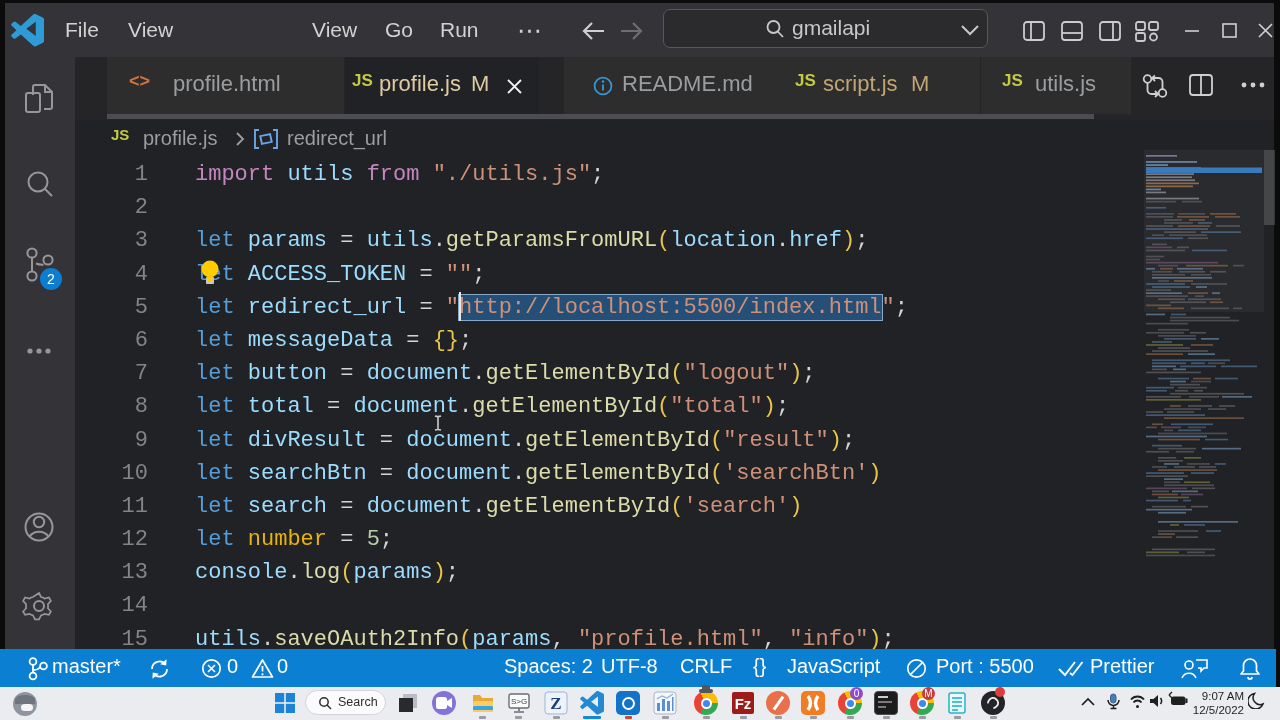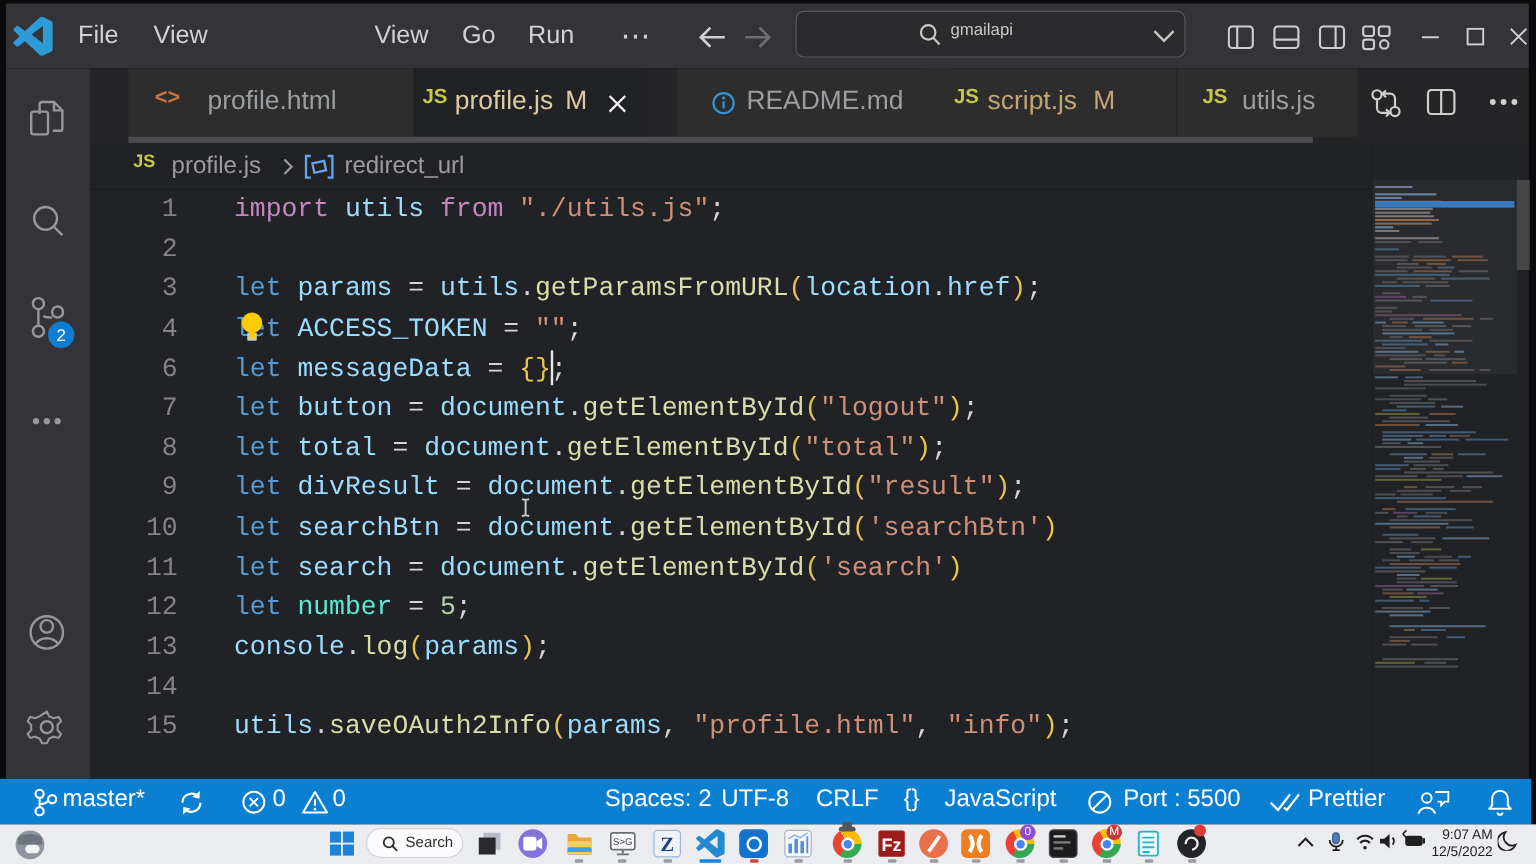--- a/index.html
+++ b/index.html
@@ -2,21 +2,21 @@
 <html><head><meta charset="utf-8">
 <style>
 * { margin:0; padding:0; box-sizing:border-box; }
 body { width:1280px; height:720px; overflow:hidden; background:#0b0b0c; font-family:"Liberation Sans",sans-serif; position:relative; }
 .abs { position:absolute; }
 
 #titlebar { position:absolute; left:5px; top:3px; width:1269px; height:54px; background:#333338; }
 #vslogo { position:absolute; left:6px; top:11px; }
 .menu { position:absolute; top:0; height:54px; line-height:54px; color:#d2d2d2; font-size:21px; }
 #searchbox { position:absolute; left:658px; top:6px; width:325px; height:39px; background:#2b2b2d; border:1px solid #57575c; border-radius:7px; color:#c8c8c8; }
-#searchbox .txt { position:absolute; left:128px; top:6px; font-size:14px; }
+#searchbox .txt { position:absolute; left:128px; top:6px; font-size:21px; }
 
 
 #activitybar { position:absolute; left:5px; top:57px; width:70px; height:592px; background:#333338; }
 #scmbadge { position:absolute; left:35px; top:211px; width:22px; height:22px; border-radius:11px; background:#0d7dd1; color:#fff; font-size:14px; text-align:center; line-height:22px; }
 
 #tabstrip { position:absolute; left:75px; top:57px; width:1199px; height:63px; background:#252527; }
 .tab { position:absolute; top:0; height:57px; background:#2d2d2e; border-right:1px solid #252527; }
 .tab .lbl { position:absolute; top:14px; font-size:22px; color:#9b9ea0; white-space:nowrap; }
 #tabscroll { position:absolute; left:32px; top:57px; width:987px; height:5px; background:#4c4c52; }
 
@@ -186,27 +186,28 @@
   </svg>
   <span class="abs" style="left:212px; top:7px">redirect_url</span>
 </div>
 
 <div id="editorbg2"></div>
 <div id="editor">
 <div class="cl"><span class="ln">1</span><span class="ct"><span style="color:#c586c0">import</span> <span style="color:#9cdcfe">utils</span> <span style="color:#c586c0">from</span> <span style="color:#ce9178">"./utils.js"</span><span style="color:#d4d4d4">;</span></span></div>
 <div class="cl"><span class="ln">2</span><span class="ct"></span></div>
 <div class="cl"><span class="ln">3</span><span class="ct"><span style="color:#569cd6">let</span> <span style="color:#9cdcfe">params</span> <span style="color:#d4d4d4">=</span> <span style="color:#9cdcfe">utils</span><span style="color:#d4d4d4">.</span><span style="color:#dcdcaa">getParamsFromURL</span><span style="color:#e8c54a">(</span><span style="color:#9cdcfe">location</span><span style="color:#d4d4d4">.</span><span style="color:#9cdcfe">href</span><span style="color:#e8c54a">)</span><span style="color:#d4d4d4">;</span></span></div>
 <div class="cl"><span class="ln">4</span><span class="ct"><span style="color:#569cd6">let</span> <span style="color:#9cdcfe">ACCESS_TOKEN</span> <span style="color:#d4d4d4">=</span> <span style="color:#ce9178">""</span><span style="color:#d4d4d4">;</span></span></div>
+<div class="cl"><span class="ln">5</span><span class="ct"><span style="color:#569cd6">let</span> <span style="color:#9cdcfe">redirect_url</span> <span style="color:#d4d4d4">=</span> <span style="color:#ce9178">"</span><span class="sel"><span style="color:#ce9178">http://localhost:5500/index.html</span></span><span style="color:#ce9178">"</span><span style="color:#d4d4d4">;</span></span></div>
 <div class="cl"><span class="ln">6</span><span class="ct"><span style="color:#569cd6">let</span> <span style="color:#9cdcfe">messageData</span> <span style="color:#d4d4d4">=</span> <span style="color:#e8c54a">{}</span><span style="color:#d4d4d4">;</span></span></div>
 <div class="cl"><span class="ln">7</span><span class="ct"><span style="color:#569cd6">let</span> <span style="color:#9cdcfe">button</span> <span style="color:#d4d4d4">=</span> <span style="color:#9cdcfe">document</span><span style="color:#d4d4d4">.</span><span style="color:#dcdcaa">getElementById</span><span style="color:#e8c54a">(</span><span style="color:#ce9178">"logout"</span><span style="color:#e8c54a">)</span><span style="color:#d4d4d4">;</span></span></div>
 <div class="cl"><span class="ln">8</span><span class="ct"><span style="color:#569cd6">let</span> <span style="color:#9cdcfe">total</span> <span style="color:#d4d4d4">=</span> <span style="color:#9cdcfe">document</span><span style="color:#d4d4d4">.</span><span style="color:#dcdcaa">getElementById</span><span style="color:#e8c54a">(</span><span style="color:#ce9178">"total"</span><span style="color:#e8c54a">)</span><span style="color:#d4d4d4">;</span></span></div>
 <div class="cl"><span class="ln">9</span><span class="ct"><span style="color:#569cd6">let</span> <span style="color:#9cdcfe">divResult</span> <span style="color:#d4d4d4">=</span> <span style="color:#9cdcfe">document</span><span style="color:#d4d4d4">.</span><span style="color:#dcdcaa">getElementById</span><span style="color:#e8c54a">(</span><span style="color:#ce9178">"result"</span><span style="color:#e8c54a">)</span><span style="color:#d4d4d4">;</span></span></div>
 <div class="cl"><span class="ln">10</span><span class="ct"><span style="color:#569cd6">let</span> <span style="color:#9cdcfe">searchBtn</span> <span style="color:#d4d4d4">=</span> <span style="color:#9cdcfe">document</span><span style="color:#d4d4d4">.</span><span style="color:#dcdcaa">getElementById</span><span style="color:#e8c54a">(</span><span style="color:#ce9178">'searchBtn'</span><span style="color:#e8c54a">)</span></span></div>
 <div class="cl"><span class="ln">11</span><span class="ct"><span style="color:#569cd6">let</span> <span style="color:#9cdcfe">search</span> <span style="color:#d4d4d4">=</span> <span style="color:#9cdcfe">document</span><span style="color:#d4d4d4">.</span><span style="color:#dcdcaa">getElementById</span><span style="color:#e8c54a">(</span><span style="color:#ce9178">'search'</span><span style="color:#e8c54a">)</span></span></div>
-<div class="cl"><span class="ln">12</span><span class="ct"><span style="color:#569cd6">let</span> <span style="color:#5eead4">number</span> <span style="color:#d4d4d4">=</span> <span style="color:#b5cea8">5</span><span style="color:#d4d4d4">;</span></span></div>
+<div class="cl"><span class="ln">12</span><span class="ct"><span style="color:#569cd6">let</span> <span style="color:#eab308">number</span> <span style="color:#d4d4d4">=</span> <span style="color:#b5cea8">5</span><span style="color:#d4d4d4">;</span></span></div>
 <div class="cl"><span class="ln">13</span><span class="ct"><span style="color:#9cdcfe">console</span><span style="color:#d4d4d4">.</span><span style="color:#dcdcaa">log</span><span style="color:#e8c54a">(</span><span style="color:#9cdcfe">params</span><span style="color:#e8c54a">)</span><span style="color:#d4d4d4">;</span></span></div>
 <div class="cl"><span class="ln">14</span><span class="ct"></span></div>
 <div class="cl"><span class="ln">15</span><span class="ct"><span style="color:#9cdcfe">utils</span><span style="color:#d4d4d4">.</span><span style="color:#dcdcaa">saveOAuth2Info</span><span style="color:#e8c54a">(</span><span style="color:#9cdcfe">params</span><span style="color:#d4d4d4">,</span> <span style="color:#ce9178">"profile.html"</span><span style="color:#d4d4d4">,</span> <span style="color:#ce9178">"info"</span><span style="color:#e8c54a">)</span><span style="color:#d4d4d4">;</span></span></div>
 </div>
 
 <div class="abs" style="left:459px; top:292px; width:2px; height:29px; background:#e8e8e8"></div>
 
 <svg class="abs" style="left:197px; top:258px" width="26" height="30" viewBox="0 0 26 30">
   <circle cx="13" cy="11" r="8.5" fill="#ffcc02"></circle>
   <rect x="9" y="19" width="8" height="7" rx="1" fill="#c9c9c9"></rect>

